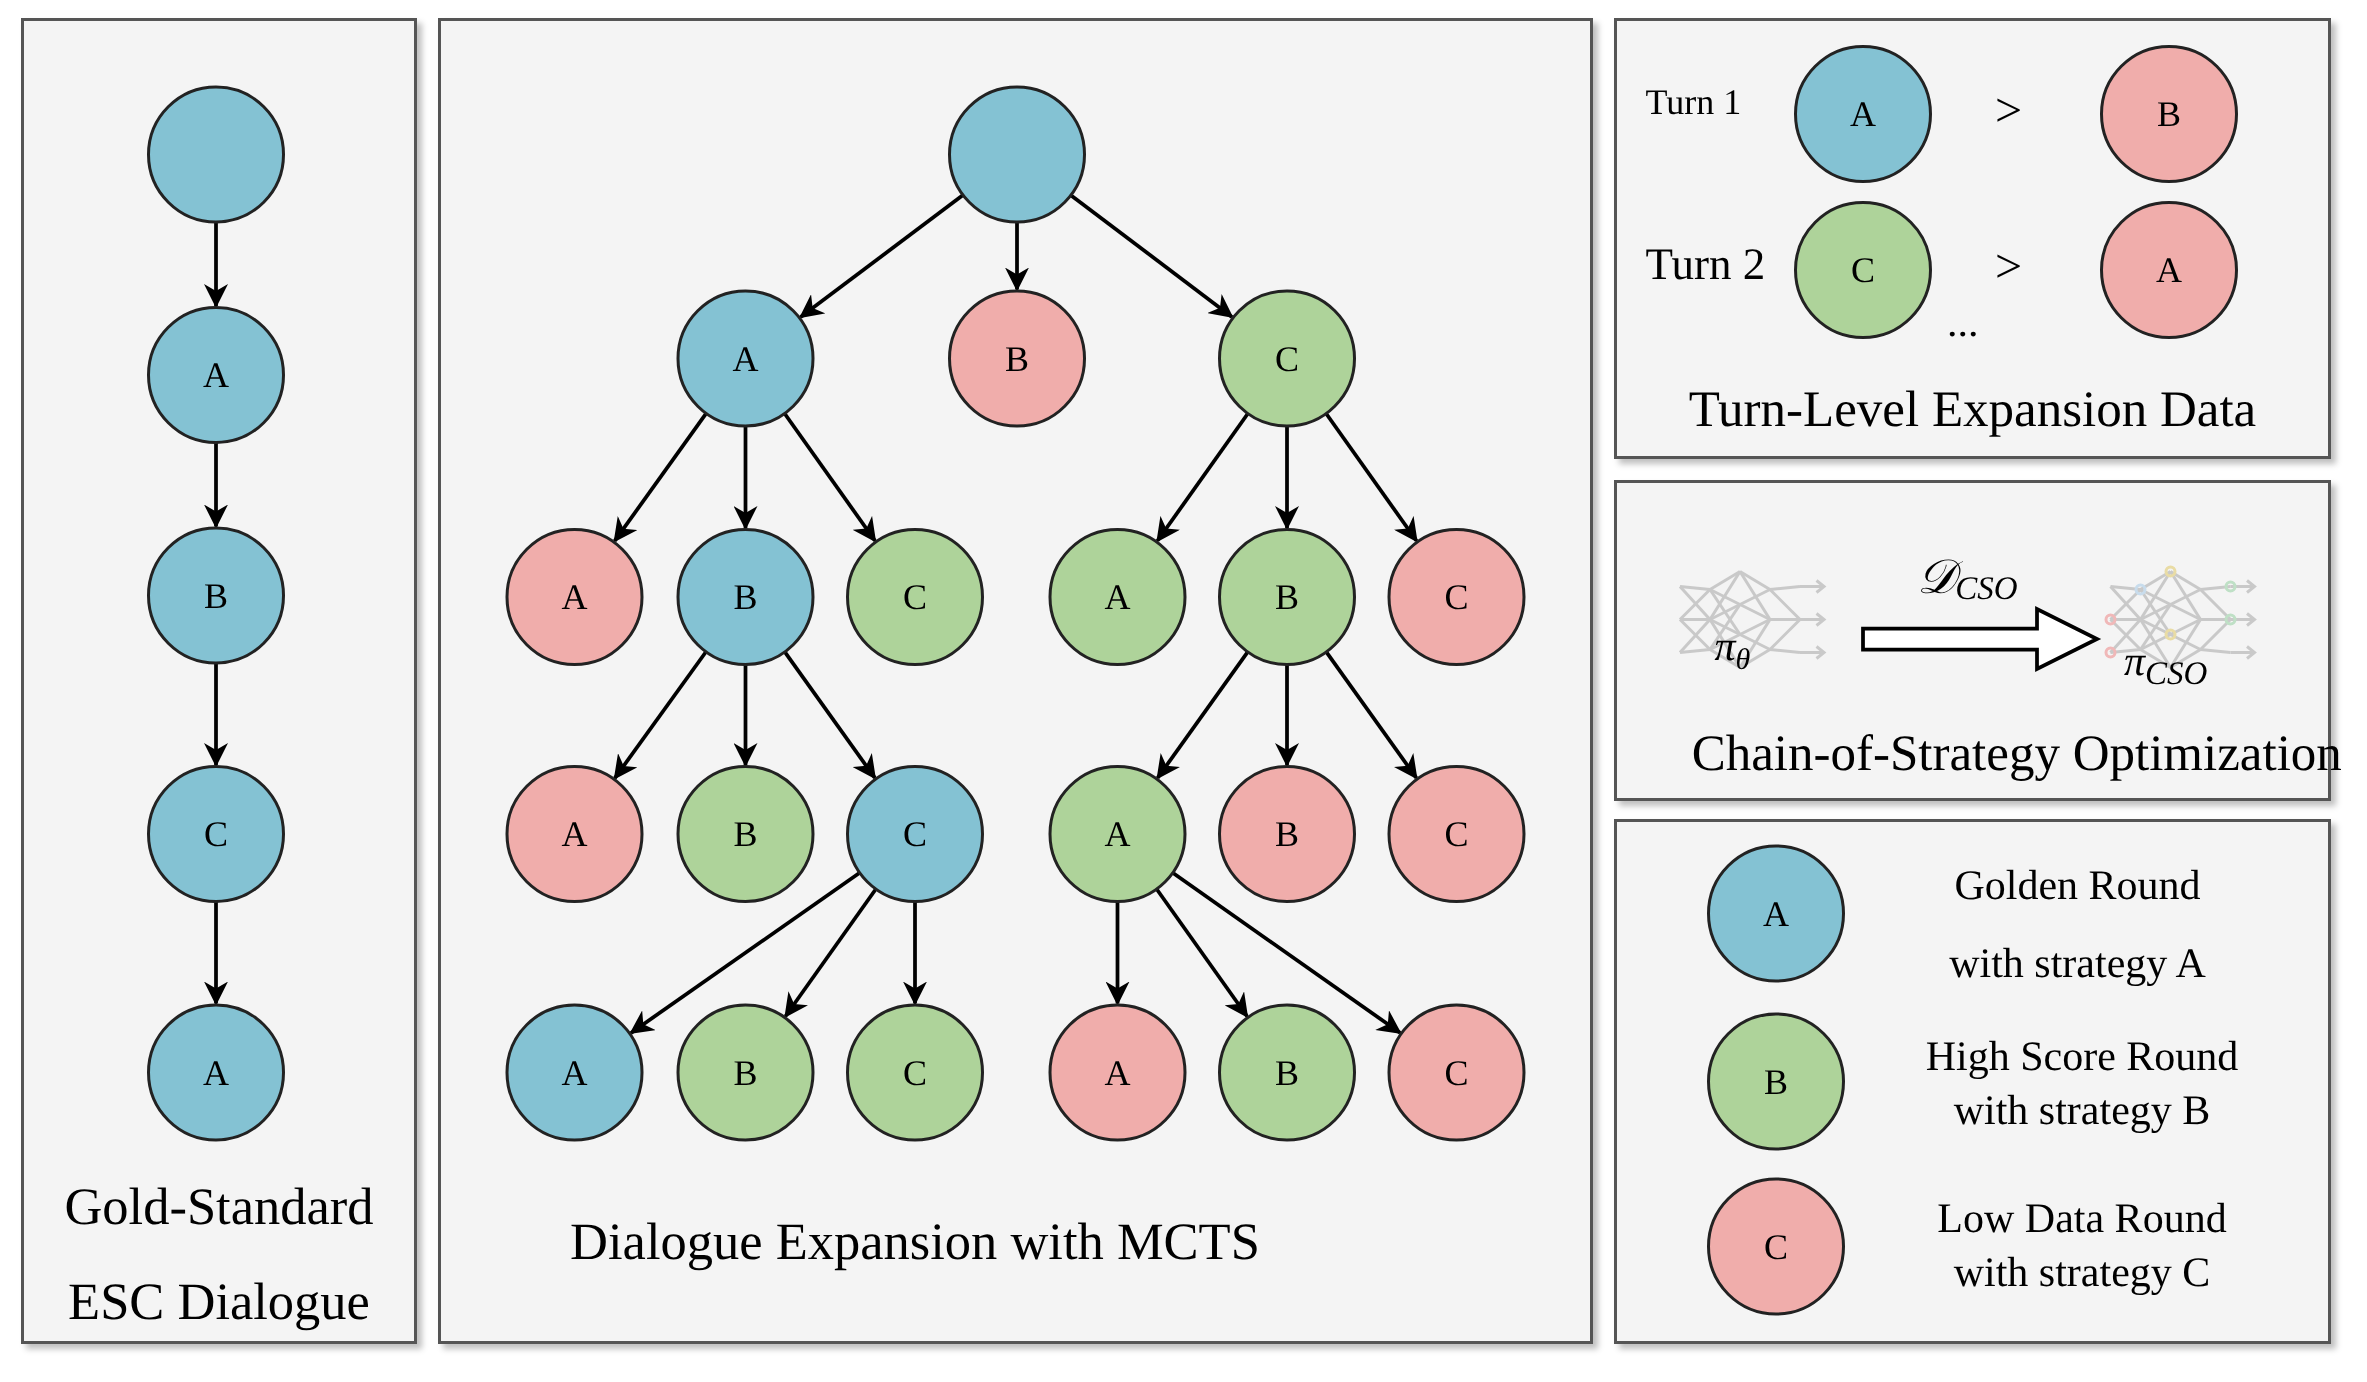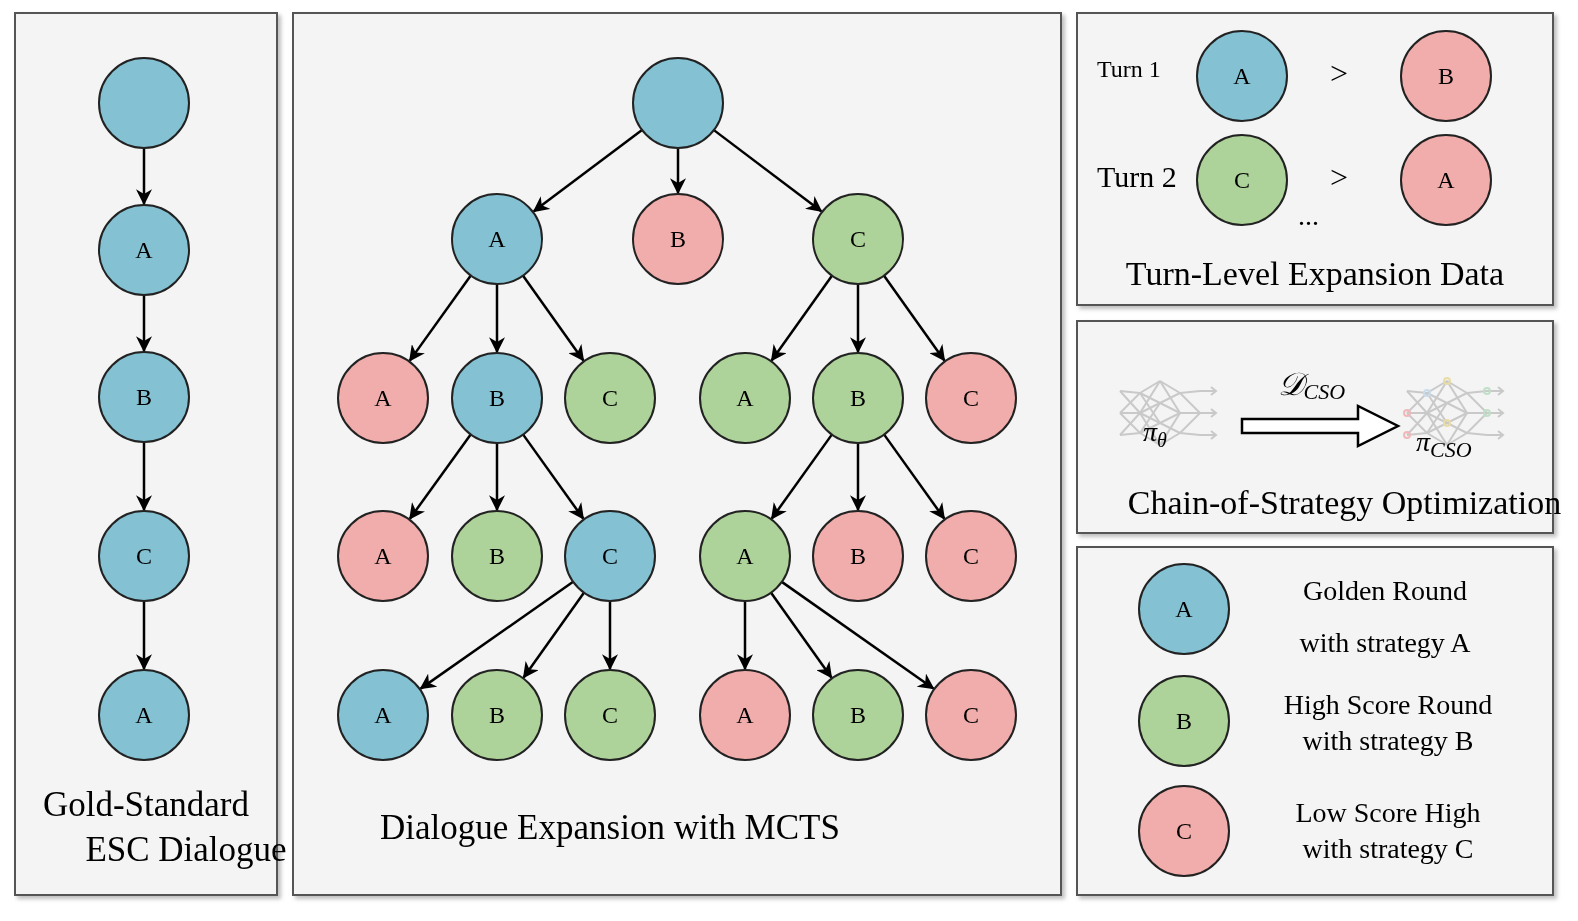--- a/index.html
+++ b/index.html
@@ -244,21 +244,21 @@
       <circle cx="80" cy="0" r="3" stroke="#bfe0c6"></circle>
       <circle cx="40" cy="10" r="3" stroke="#e9dca5"></circle>
       <circle cx="0" cy="22" r="3" stroke="#f0b8b8"></circle>
       <circle cx="80" cy="-22" r="3" stroke="#bfe0c6"></circle>
     </g>
   </g>
   <path d="M1242,419 L1358,419 L1358,406 L1398,426 L1358,446 L1358,433 L1242,433 Z" fill="#ffffff" stroke="#000" stroke-width="2.5"></path>
 </svg>
 
 <div class="ptext" style="left:14px; width:264px; top:785px; font-size:35px;">Gold-Standard</div>
-<div class="ptext" style="left:14px; width:264px; top:830px; font-size:35px;padding-left:40px;">ESC Dialogue</div>
+<div class="ptext" style="left:14px; width:264px; top:848px; font-size:35px;">ESC Dialogue</div>
 <div class="ptext" style="left:292px; width:636px; top:808px; font-size:35px;">Dialogue Expansion with MCTS</div>
 
 <div class="ptext" style="left:1097px; top:56px; font-size:24px;">Turn 1</div>
 <div class="ptext" style="left:1330px; top:55px; font-size:32px;">&gt;</div>
 <div class="ptext" style="left:1097px; top:160px; font-size:30px;">Turn 2</div>
 <div class="ptext" style="left:1330px; top:159px; font-size:32px;">&gt;</div>
 <div class="ptext" style="left:1298px; top:200px; font-size:28px;">...</div>
 <div class="ptext" style="left:1076px; width:478px; top:255px; font-size:34px;">Turn-Level Expansion Data</div>
 
 <div class="ptext" style="left:1278px; top:366px; font-size:32px; font-style:italic;">
@@ -269,14 +269,14 @@
 </div>
 <div class="ptext" style="left:1416px; top:398px; font-size:28px; font-style:italic;margin-top:28px;">
   <span>π</span><sub style="font-size:22px; vertical-align:-6px;">CSO</sub>
 </div>
 <div class="ptext" style="left:1076px; width:537px; top:484px; font-size:34px;">Chain-of-Strategy Optimization</div>
 
 <div class="ptext" style="left:1250px; width:270px; top:575px; font-size:28px;">Golden Round</div>
 <div class="ptext" style="left:1250px; width:270px; top:611px; font-size:28px;margin-top:16px;">with strategy A</div>
 <div class="ptext" style="left:1253px; width:270px; top:689px; font-size:28px;">High Score Round</div>
 <div class="ptext" style="left:1253px; width:270px; top:725px; font-size:28px;">with strategy B</div>
-<div class="ptext" style="left:1253px; width:270px; top:797px; font-size:28px;">Low Score High</div>
+<div class="ptext" style="left:1253px; width:270px; top:797px; font-size:28px;">Low Data Round</div>
 <div class="ptext" style="left:1253px; width:270px; top:833px; font-size:28px;">with strategy C</div>
 
 </body></html>

